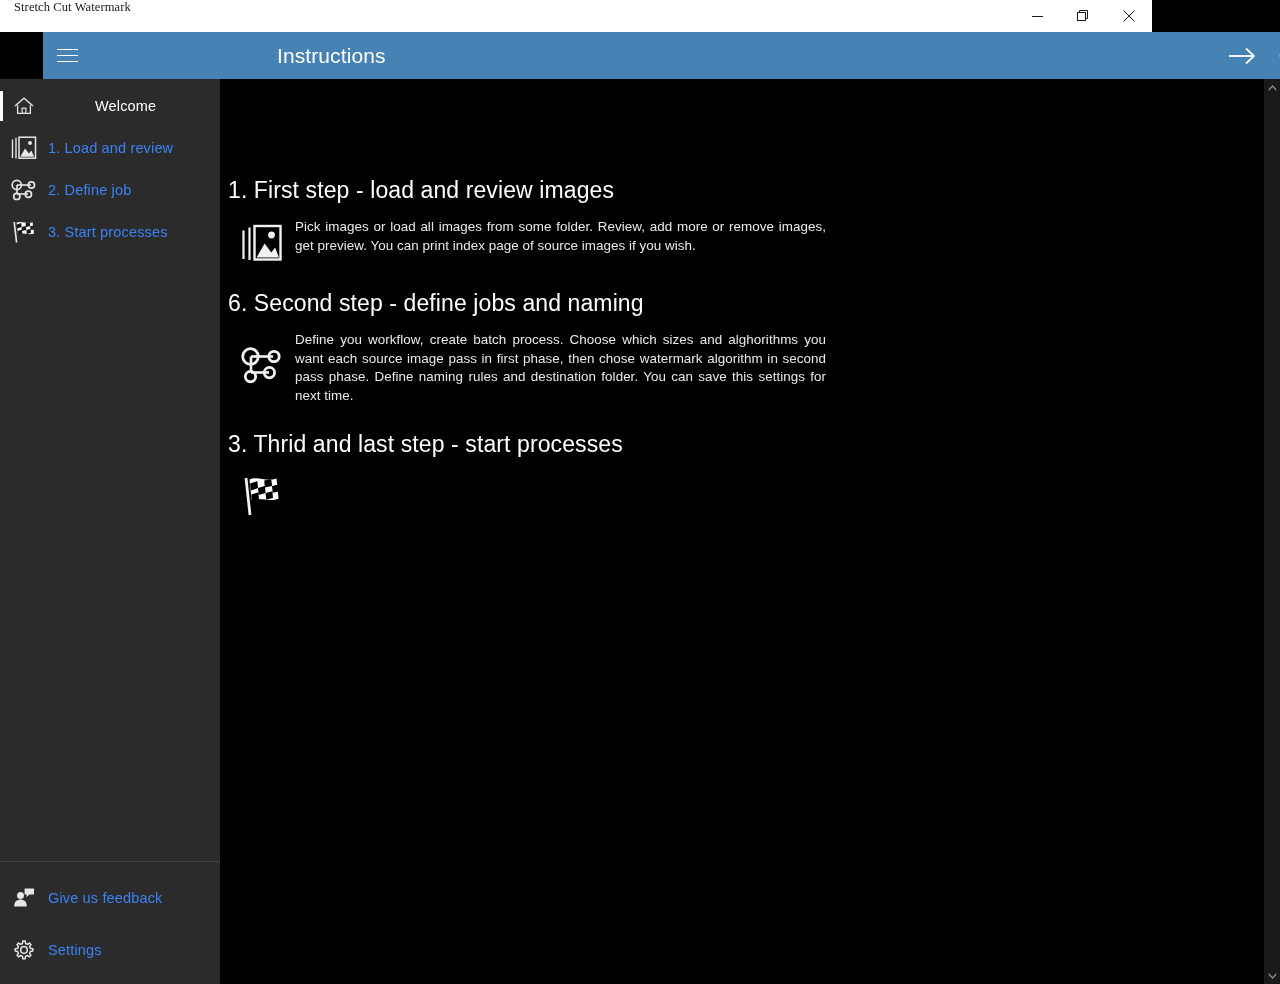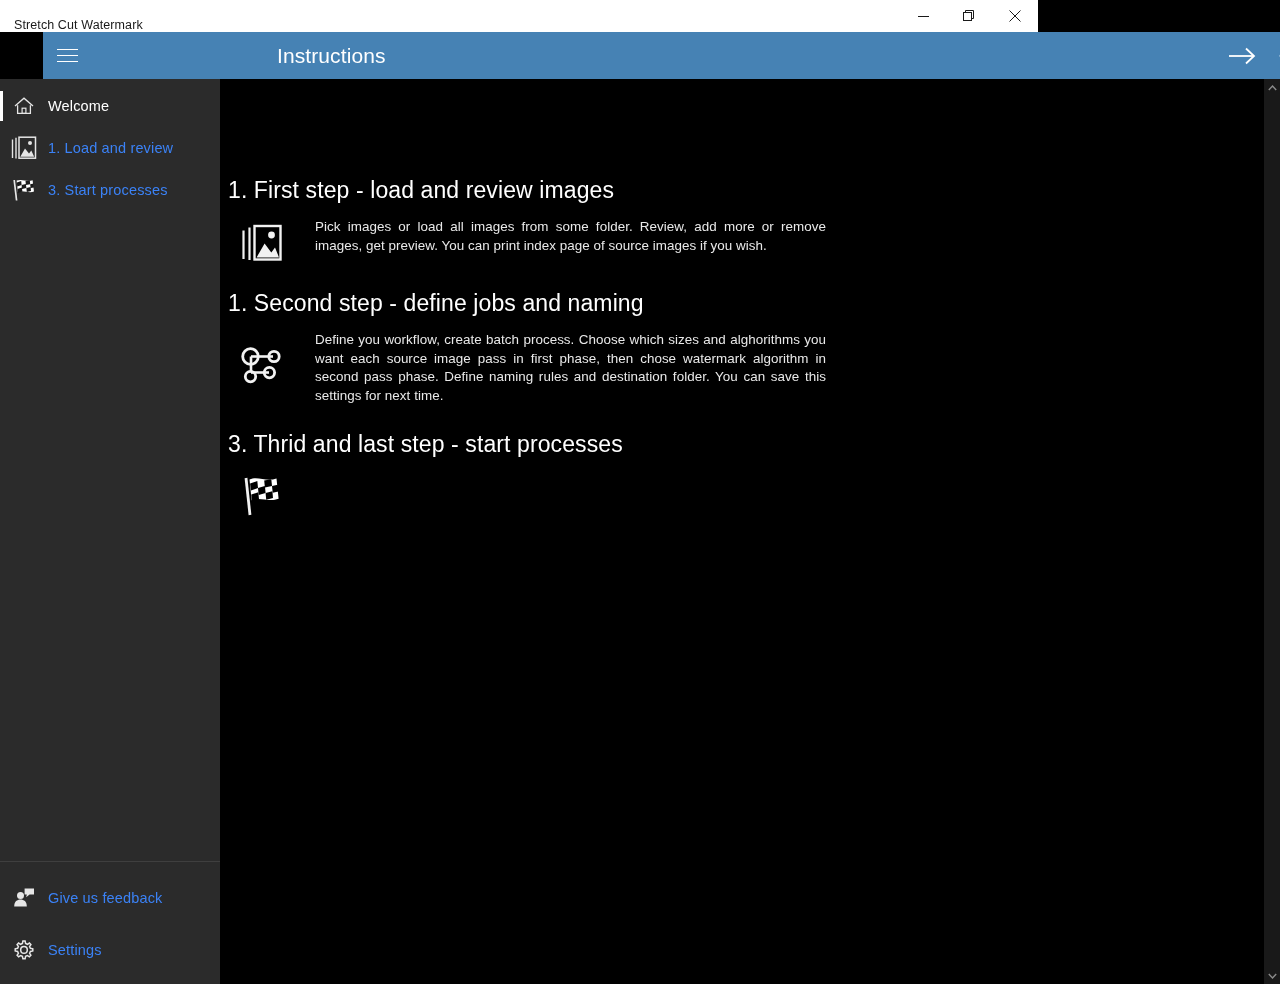--- a/index.html
+++ b/index.html
@@ -7,23 +7,23 @@
     width: 1280px; height: 984px;
     overflow: hidden;
     background: #000000;
     font-family: "Liberation Sans", sans-serif;
     -webkit-font-smoothing: antialiased;
   }
 
   
   .titlebar {
     position: absolute; left: 0; top: 0;
-    width: 1038px; height: 32px;
+    width: 1152px; height: 32px;
     background: #ffffff;
-    display: flex; align-items: flex-end;
+    display: flex; align-items: flex-start; font-family: Liberation Serif, serif;
   }
   .titlebar-text {
     font-size: 12.5px; color: #1a1a1a;
     margin-left: 14px; letter-spacing: .1px;
     white-space: nowrap;
   }
   .titlebar-spacer { flex: 1; }
   .win-btn {
     width: 46px; height: 32px;
     display: flex; align-items: center; justify-content: center;
@@ -87,21 +87,21 @@
   .nav-icon {
     flex: 0 0 48px;
     display: flex; align-items: center; justify-content: center;
     color: #e6e6e6;
   }
   .nav-icon svg { display: block; }
   .nav-label {
     font-size: 14.5px; color: #3b82f6;
     white-space: nowrap; letter-spacing: .15px;
   }
-  .nav-item.selected .nav-label { color: #ffffff; }
+  .nav-item.selected .nav-label { color: #ffffff; margin-left: 47px; }
 
   .nav-spacer { flex: 1; }
   .nav-sep { height: 1px; background: #3f3f3f; width: 220px; }
   .nav-bottom { padding-top: 10px; padding-bottom: 8px; }
   .nav-bottom .nav-item { height: 52px; }
 
   
   .content {
     position: absolute; left: 220px; top: 79px;
     width: 1164px; height: 905px;
@@ -115,21 +115,20 @@
     padding-top: 98px;
   }
   .sec-title {
     font-size: 23px; color: #ffffff; font-weight: 400;
     letter-spacing: .1px; white-space: nowrap;
     margin-bottom: 14px;
   }
   .sec-body {
     display: flex; align-items: flex-start;
     margin-bottom: 26px;
-    gap: 20px;
   }
   .sec-icon {
     flex: 0 0 67px;
     display: flex; justify-content: center;
     padding-top: 4px;
     color: #f2f2f2;
   }
   .sec-icon svg { display: block; }
   .sec-text {
     flex: 1;
@@ -247,20 +246,35 @@
           <path d="M2.5 4.5 L2.5 23" fill="none" stroke="#e6e6e6" stroke-width="1.4"></path>
           <path d="M6 2.8 L6 23.6" fill="none" stroke="#e6e6e6" stroke-width="1.4"></path>
           <rect x="9" y="2.2" width="16.5" height="21" fill="none" stroke="#e6e6e6" stroke-width="1.5"></rect>
           <circle cx="20" cy="8" r="2" fill="#e6e6e6"></circle>
           <path d="M10.3 21.8 L15 13.4 L19 18.6 L21.3 15.6 L24.2 21.8 Z" fill="#e6e6e6"></path>
         </svg>
       </div>
       <div class="nav-label">1. Load and review</div>
     </div>
 
+    <div class="nav-item">
+
+      <div class="nav-icon">
+        <svg width="28" height="26" viewBox="0 0 28 26" aria-hidden="true">
+          <line x1="7" y1="8" x2="21" y2="8" stroke="#e6e6e6" stroke-width="1.6"></line>
+          <line x1="7" y1="8" x2="7" y2="17" stroke="#e6e6e6" stroke-width="1.6"></line>
+          <line x1="7" y1="17" x2="18" y2="17" stroke="#e6e6e6" stroke-width="1.6"></line>
+          <circle cx="6.8" cy="8" r="4.6" fill="none" stroke="#e6e6e6" stroke-width="1.7"></circle>
+          <circle cx="21.4" cy="8" r="3.1" fill="none" stroke="#e6e6e6" stroke-width="1.7"></circle>
+          <circle cx="18.4" cy="17.2" r="3.1" fill="none" stroke="#e6e6e6" stroke-width="1.7"></circle>
+          <circle cx="6.8" cy="19.4" r="3.1" fill="none" stroke="#e6e6e6" stroke-width="1.7"></circle>
+        </svg>
+      </div>
+      <div class="nav-label">2. Define job</div>
+    </div>
 
     <div class="nav-item">
 
       <div class="nav-icon">
         <svg width="28" height="26" viewBox="0 0 28 26" aria-hidden="true">
           <line x1="4.2" y1="3" x2="6.6" y2="23.5" stroke="#e6e6e6" stroke-width="1.7"></line>
           <path d="M6.6 3.6 C12 1.4 17 5.2 22.6 3.2 L24 14.6 C18.4 16.6 13.2 12.8 7.9 15 Z" fill="#ffffff"></path>
           <path d="M6.9 5.6 L11.2 4.1 L11.6 8.1 L7.2 9.5 Z" fill="#1a1a1a"></path>
           <path d="M15.5 4.0 L19.8 3.3 L20.2 7.2 L15.9 8.0 Z" fill="#1a1a1a"></path>
           <path d="M11.6 8.1 L15.9 7.0 L16.4 11.0 L12.0 12.1 Z" fill="#1a1a1a"></path>
@@ -318,21 +332,21 @@
             <rect x="14.5" y="4" width="26" height="33.5" fill="none" stroke="#f2f2f2" stroke-width="2.4"></rect>
             <circle cx="31.5" cy="13" r="3.4" fill="#f2f2f2"></circle>
             <path d="M16.6 35.4 L24.6 21.6 L31.3 30.4 L35 25.4 L39 35.4 Z" fill="#f2f2f2"></path>
           </svg>
         </div>
         <div class="sec-text">Pick images or load all images from some folder. Review, add more or remove images, get preview. You can print index page of source images if you wish.</div>
       </div>
     </div>
 
     <div class="section sec2">
-      <div class="sec-title">1. Second step - define jobs and naming</div>
+      <div class="sec-title">6. Second step - define jobs and naming</div>
       <div class="sec-body sec2">
         <div class="sec-icon">
           <svg width="46" height="46" viewBox="0 0 46 46" aria-hidden="true">
             <line x1="12" y1="13.5" x2="34" y2="13.5" stroke="#f2f2f2" stroke-width="2.6"></line>
             <line x1="12" y1="13.5" x2="12" y2="29.5" stroke="#f2f2f2" stroke-width="2.6"></line>
             <line x1="12" y1="29.5" x2="30" y2="29.5" stroke="#f2f2f2" stroke-width="2.6"></line>
             <circle cx="11.5" cy="13.5" r="7.8" fill="none" stroke="#f2f2f2" stroke-width="2.8"></circle>
             <circle cx="35" cy="13.5" r="5.2" fill="none" stroke="#f2f2f2" stroke-width="2.8"></circle>
             <circle cx="30.4" cy="29.6" r="5.2" fill="none" stroke="#f2f2f2" stroke-width="2.8"></circle>
             <circle cx="11.5" cy="33.6" r="5.2" fill="none" stroke="#f2f2f2" stroke-width="2.8"></circle>

